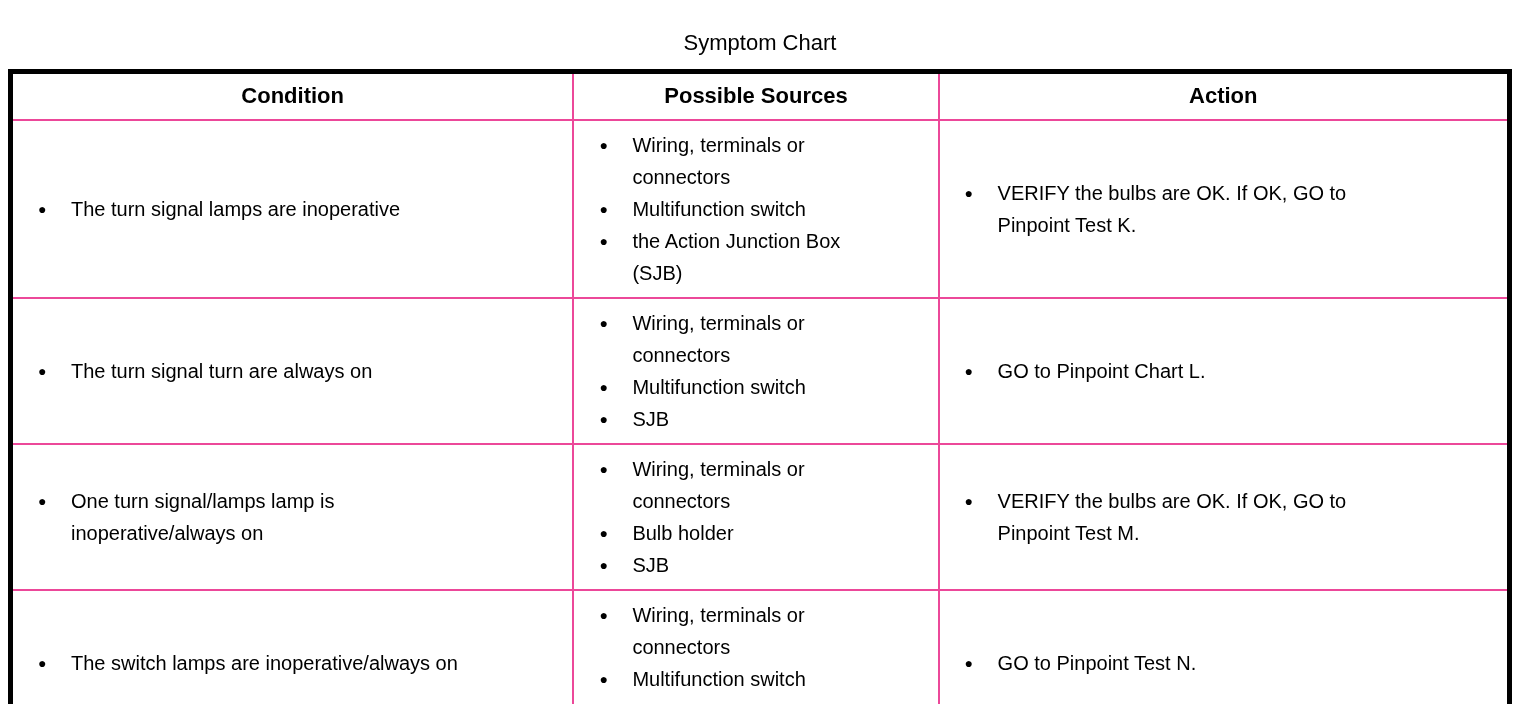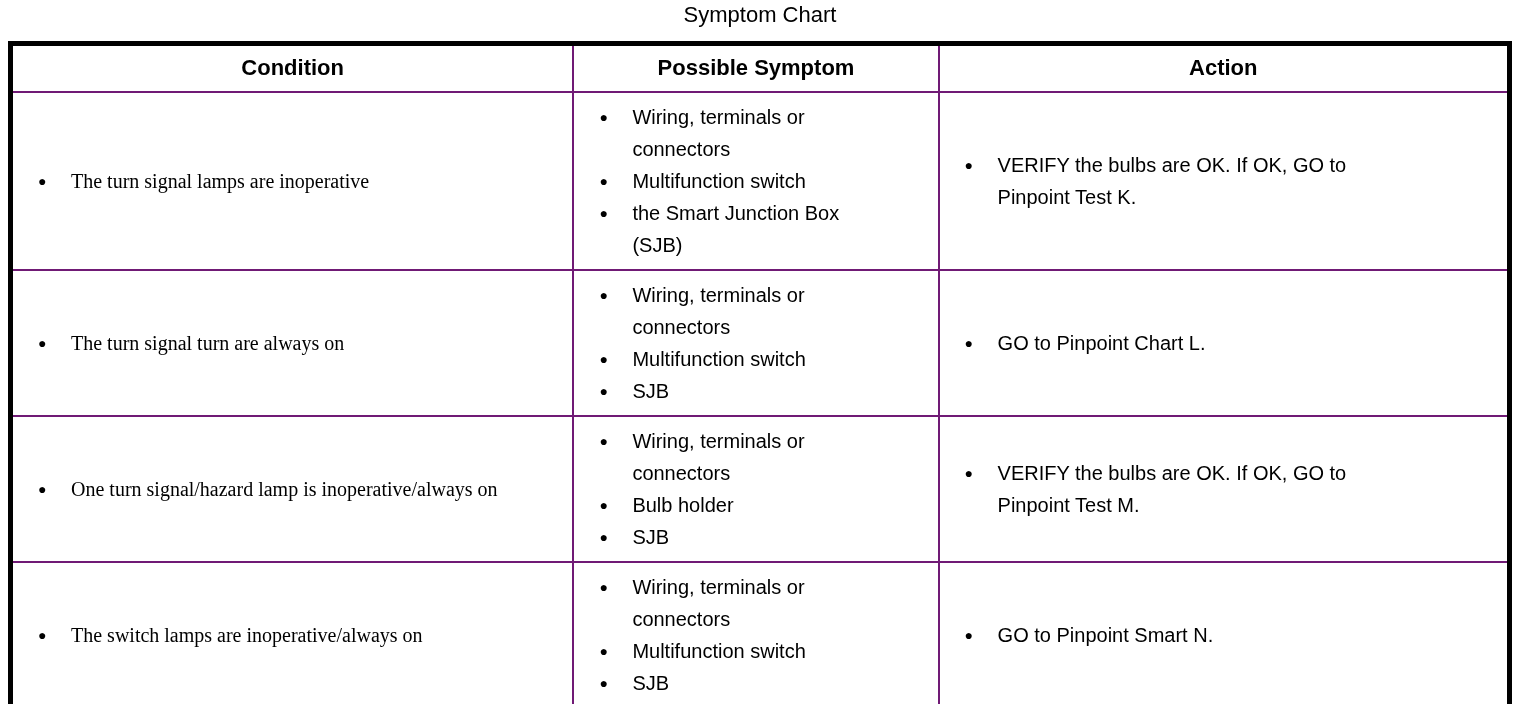--- a/index.html
+++ b/index.html
@@ -14,31 +14,32 @@
     height: 704px;
     box-sizing: border-box;
     overflow: hidden;
   }
   .chart-title {
     text-align: center;
     font-size: 22px;
     line-height: 26px;
     padding-top: 2px;
     margin-bottom: 13px;
+    margin-top: 28px;
   }
   table.symptom {
     border-collapse: collapse;
     table-layout: fixed;
     margin-left: 8px;
     width: 1504px;
     border: 5px solid #000;
   }
   table.symptom th,
   table.symptom td {
-    border: 2px solid #701a75;
+    border: 2px solid #ec4899;
     vertical-align: middle;
     box-sizing: border-box;
   }
   table.symptom th {
     font-size: 22px;
     font-weight: bold;
     text-align: center;
     height: 48px;
     padding: 0;
   }
@@ -61,40 +62,40 @@
     display: flex;
     align-items: flex-start;
   }
   .bullet {
     flex: 0 0 33px;
     width: 33px;
     font-size: 14px;
     line-height: 32px;
   }
   .txt { display: block; }
-  .txt.condition { max-width: 430px; font-family: Liberation Serif, serif; }
+  .txt.condition { max-width: 430px; }
   .txt.sources   { max-width: 240px; }
   .txt.action    { max-width: 400px; }
 </style>
 </head>
 <body>
 
 <div class="page">
   <div class="chart-title">Symptom Chart</div>
 
   <table class="symptom">
     <colgroup>
       <col style="width:561px">
       <col style="width:364px">
       <col style="width:569px">
     </colgroup>
     <thead>
       <tr>
         <th>Condition</th>
-        <th>Possible Symptom</th>
+        <th>Possible Sources</th>
         <th>Action</th>
       </tr>
     </thead>
     <tbody id="tbody">
         <tr>
           <td>
             <ul class="bullets">
               <li>
                 <span class="bullet">●</span>
                 <span class="txt condition">The turn signal lamps are inoperative</span>
@@ -106,21 +107,21 @@
               <li>
                 <span class="bullet">●</span>
                 <span class="txt sources">Wiring, terminals or connectors</span>
               </li>
               <li>
                 <span class="bullet">●</span>
                 <span class="txt sources">Multifunction switch</span>
               </li>
               <li>
                 <span class="bullet">●</span>
-                <span class="txt sources">the Smart Junction Box (SJB)</span>
+                <span class="txt sources">the Action Junction Box (SJB)</span>
               </li>
             </ul>
           </td>
           <td>
             <ul class="bullets">
               <li>
                 <span class="bullet">●</span>
                 <span class="txt action">VERIFY the bulbs are OK. If OK, GO to Pinpoint Test K.</span>
               </li>
             </ul>
@@ -158,21 +159,21 @@
                 <span class="txt action">GO to Pinpoint Chart L.</span>
               </li>
             </ul>
           </td>
         </tr>
         <tr>
           <td>
             <ul class="bullets">
               <li>
                 <span class="bullet">●</span>
-                <span class="txt condition">One turn signal/hazard lamp is inoperative/always on</span>
+                <span class="txt condition">One turn signal/lamps lamp is inoperative/always on</span>
               </li>
             </ul>
           </td>
           <td>
             <ul class="bullets">
               <li>
                 <span class="bullet">●</span>
                 <span class="txt sources">Wiring, terminals or connectors</span>
               </li>
               <li>
@@ -216,20 +217,20 @@
               <li>
                 <span class="bullet">●</span>
                 <span class="txt sources">SJB</span>
               </li>
             </ul>
           </td>
           <td>
             <ul class="bullets">
               <li>
                 <span class="bullet">●</span>
-                <span class="txt action">GO to Pinpoint Smart N.</span>
+                <span class="txt action">GO to Pinpoint Test N.</span>
               </li>
             </ul>
           </td>
         </tr>
       </tbody>
   </table>
 </div>
 
 </body></html>

